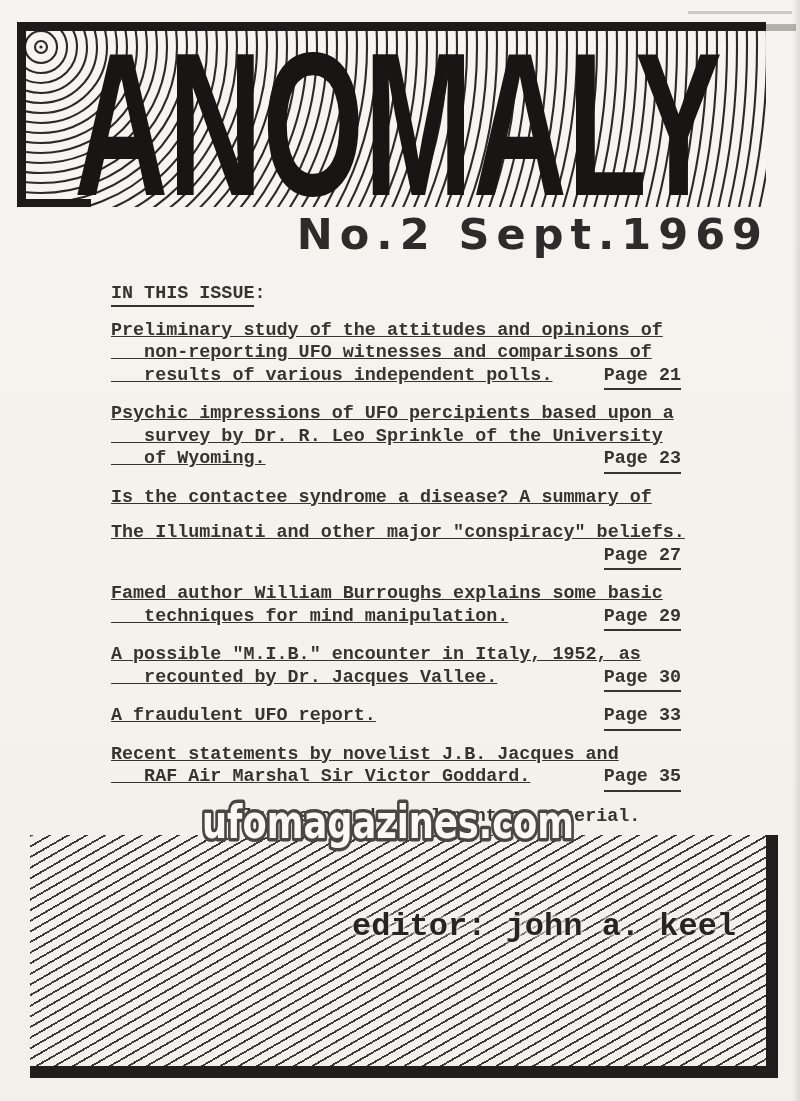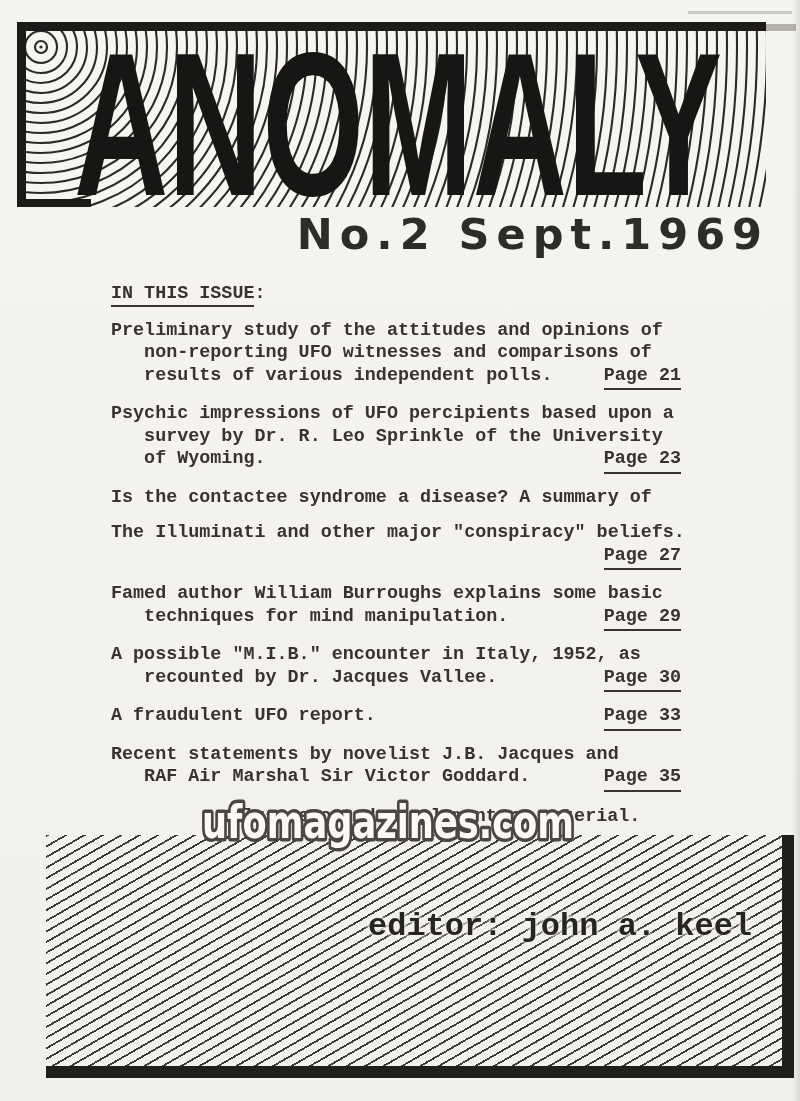--- a/index.html
+++ b/index.html
@@ -32,35 +32,35 @@
 
   
   .toc{
     position:absolute;left:111px;top:283px;width:570px;
     font-size:18.4px;line-height:22.5px;font-weight:700;color:#37332e;
   }
   .toc-heading{margin-bottom:14px;white-space:pre;}
   .toc-heading .u{border-bottom:2px solid #37332e;padding-bottom:1px;}
   .toc-entry{margin-bottom:13px;}
   .toc-line{display:flex;justify-content:space-between;align-items:baseline;}
-  .toc-line .txt{white-space:pre;}
+  .toc-line .txt{white-space:pre;text-decoration:underline;}
   .toc-page{border-bottom:2px solid #37332e;padding-bottom:1px;white-space:pre;margin-left:20px;}
   .toc-footnote{margin-top:14px;margin-left:121px;white-space:pre;}
 
   
   .watermark{position:absolute;left:196px;top:791px;z-index:6;}
   .watermark text{
     font-family:"DejaVu Sans",sans-serif;font-weight:bold;font-size:46px;
     fill:#faf9f6;stroke:#4a4743;stroke-width:7px;paint-order:stroke;
     stroke-linejoin:round;stroke-linecap:round;
   }
 
   
   .bottom-box{
-    position:absolute;left:46px;top:835px;width:748px;height:243px;
+    position:absolute;left:30px;top:835px;width:748px;height:243px;
     background:repeating-linear-gradient(150deg,#3a3a3a 0px,#3a3a3a 1.8px,rgba(0,0,0,0) 1.8px,rgba(0,0,0,0) 9.2px);
   }
   .bottom-bar{position:absolute;left:0;bottom:0;width:100%;height:12px;background:#201f1d;}
   .right-bar{position:absolute;right:0;top:0;width:12px;height:100%;background:#201f1d;}
   .editor{
     position:absolute;left:322px;top:73px;
     font-family:"Liberation Mono",monospace;font-weight:700;font-size:32px;
     color:#262522;white-space:pre;
     text-shadow:0 0 4px #f4f2ee,0 0 4px #f4f2ee,0 0 7px #f4f2ee;
   }

